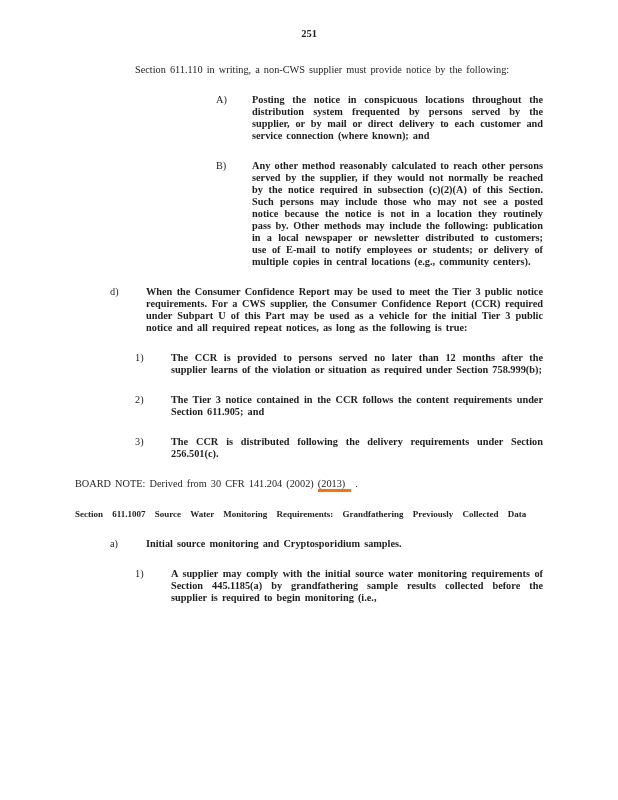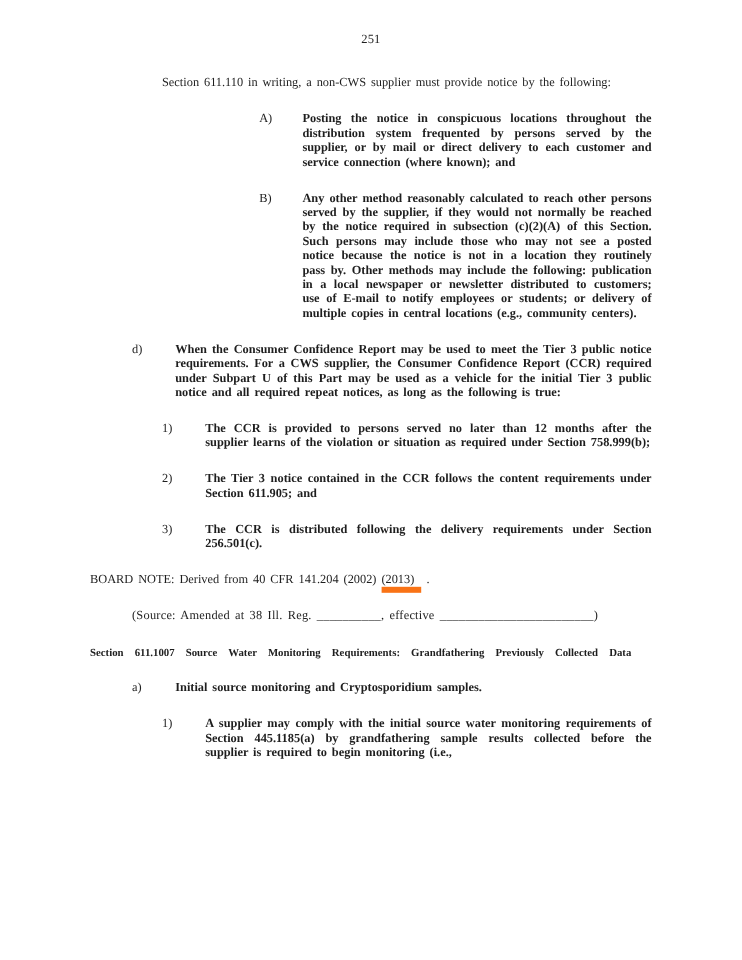--- a/index.html
+++ b/index.html
@@ -19,37 +19,38 @@
     height: 800px;
     padding: 28px 75px 30px 75px;
     overflow: hidden;
     background: #ffffff;
   }
   .page-number {
     text-align: center;
     font-size: 10.5px;
     line-height: 12px;
     margin-bottom: 24px;
+    font-weight: bold;
   }
   .block {
     font-size: 10.3px;
     line-height: 12px;
     margin: 0 0 18px 0;
     word-spacing: 1.5px;
   }
   .just { text-align: justify; }
   .row { display: flex; }
   .row .label { flex: 0 0 36px; }
   .row .body-text { flex: 1; text-align: justify; font-weight: bold; }
   .ind-35  { margin-left: 35px; }
   .ind-105 { margin-left: 60px; }
   .ind-141 { margin-left: 141px; }
   .board-note { margin-left: 0; }
   .underlined {
-    border-bottom: 5px solid #f97316;
+    border-bottom: 3px solid #f97316;
     padding-right: 6px;
   }
   .source-line { margin-left: 35px; letter-spacing: 0.2px; }
   .subpart-heading {
     text-align: center;
     word-spacing: 4px;
     letter-spacing: 0.3px;
   }
   .section-heading {
     font-weight: bold;
@@ -91,23 +92,22 @@
   <div class="block row ind-105">
     <span class="label">2)</span>
     <span class="body-text">The Tier 3 notice contained in the CCR follows the content requirements under Section 611.905; and</span>
   </div>
 
   <div class="block row ind-105">
     <span class="label">3)</span>
     <span class="body-text">The CCR is distributed following the delivery requirements under Section 256.501(c).</span>
   </div>
 
-  <p class="block board-note"><span>BOARD NOTE: Derived from 40 CFR 141.204 (2002) </span><span class="underlined">(2013)</span><span> .</span></p>
+  <p class="block board-note"><span>BOARD NOTE: Derived from 30 CFR 141.204 (2002) </span><span class="underlined">(2013)</span><span> .</span></p>
 
-  <p class="block source-line">(Source: Amended at 38 Ill. Reg. __________, effective ________________________)</p>
 
 
   <p class="block section-heading">Section 611.1007 Source Water Monitoring Requirements: Grandfathering Previously Collected Data</p>
 
   <div class="block row ind-35">
     <span class="label">a)</span>
     <span class="body-text">Initial source monitoring and Cryptosporidium samples.</span>
   </div>
 
   <div class="block row ind-105">

